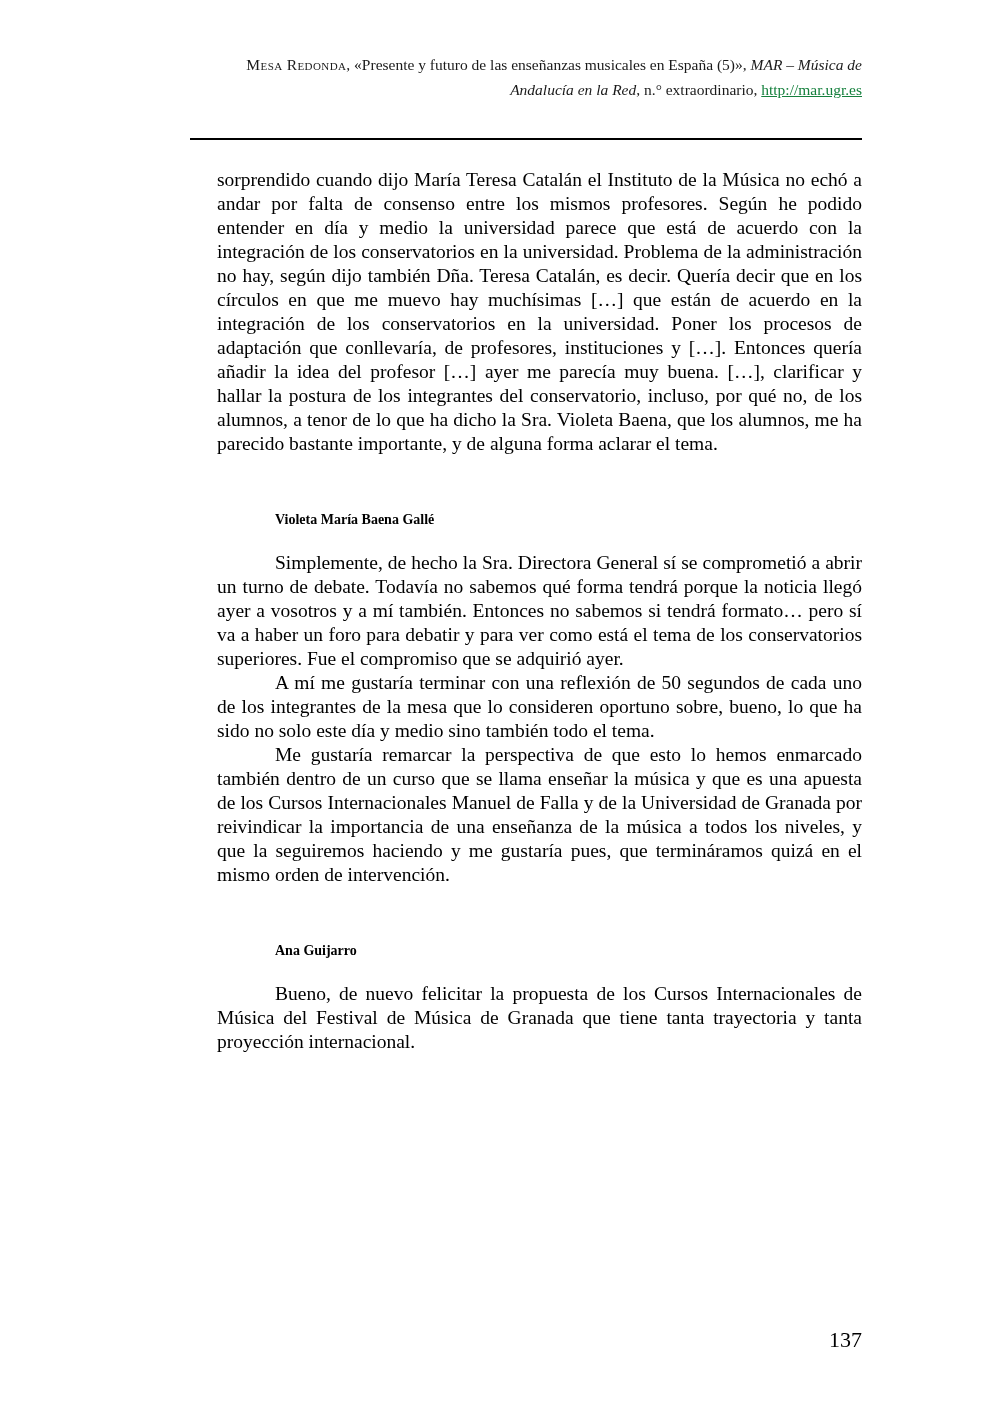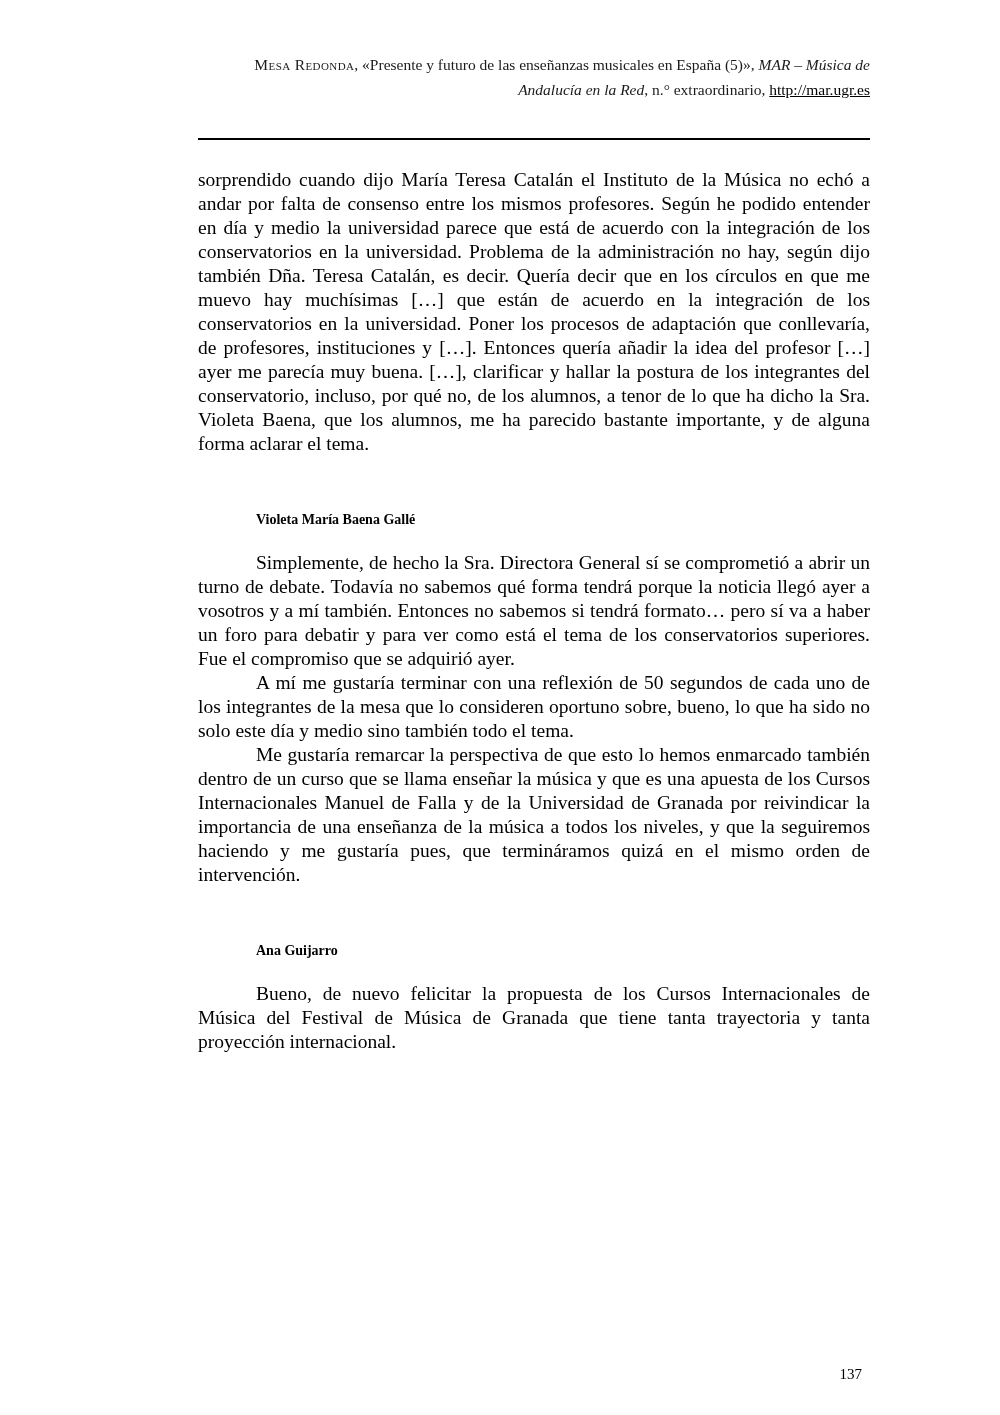--- a/index.html
+++ b/index.html
@@ -10,56 +10,57 @@
     width: 1000px;
     height: 1415px;
     background: #ffffff;
     color: #000000;
     font-family: "Liberation Serif", serif;
     position: relative;
     overflow: hidden;
   }
   .content-col {
     position: absolute;
-    left: 198px;
+    left: 190px;
     top: 0;
     width: 672px;
   }
   
   .page-header {
     padding-top: 52px;
     text-align: right;
     font-size: 15.5px;
     line-height: 25px;
     color: #1a1a1a;
   }
   .sc {
     font-variant: small-caps;
     letter-spacing: 0.4px;
   }
   .it {
     font-style: italic;
   }
   .page-header a {
-    color: #000000;
+    color: #15803d;
     text-decoration: underline;
     cursor: pointer;
   }
   .header-rule {
     height: 0;
     border: none;
     border-top: 2px solid #000000;
     margin: 36px 0 0 0;
   }
   
   .doc-body {
     margin-top: 28px;
     font-size: 19.5px;
     line-height: 24px;
     text-align: justify;
+    margin-left: 27px;
   }
   .doc-body p {
     margin: 0;
     padding: 0;
   }
   .doc-body p.indent {
     text-indent: 58px;
   }
   .speaker {
     font-size: 14px;
@@ -69,23 +70,22 @@
     margin: 52px 0 0 58px;
     padding: 0;
   }
   .speaker + p {
     margin-top: 19px !important;
   }
   .page-number {
     position: absolute;
     top: 1328px;
     right: 138px;
-    font-size: 15px;
+    font-size: 22px;
     line-height: 24px;
-    margin-top: 34px;
   }
 </style>
 </head>
 <body>
 
 <div class="content-col">
 
   <div class="page-header">
     <div><span class="sc">Mesa Redonda</span><span>, «Presente y futuro de las enseñanzas musicales en España (5)», </span><span class="it">MAR – Música de</span></div>
     <div><span class="it">Andalucía en la Red</span><span>, n.° extraordinario, </span><a href="#">http://mar.ugr.es</a></div>

